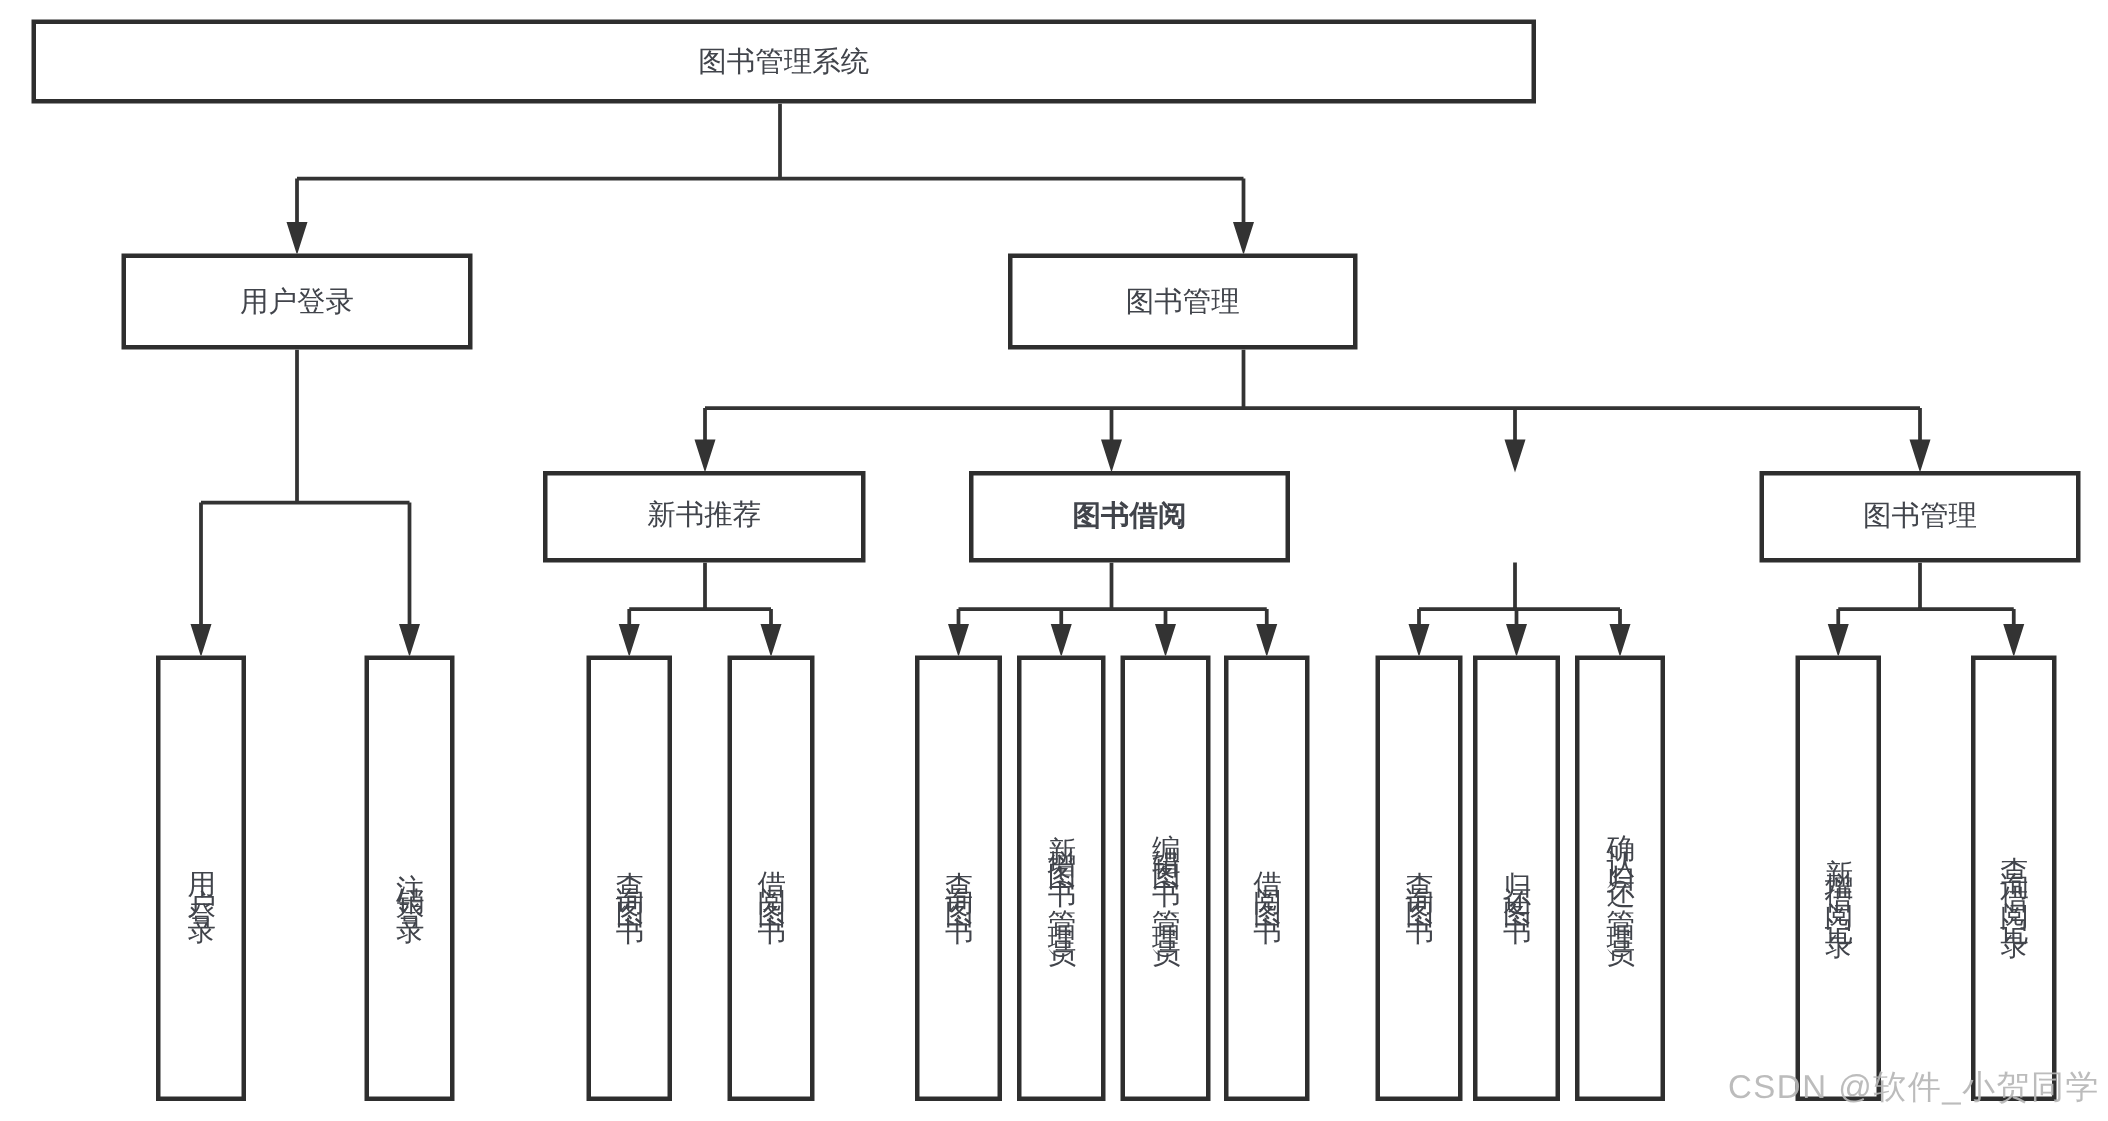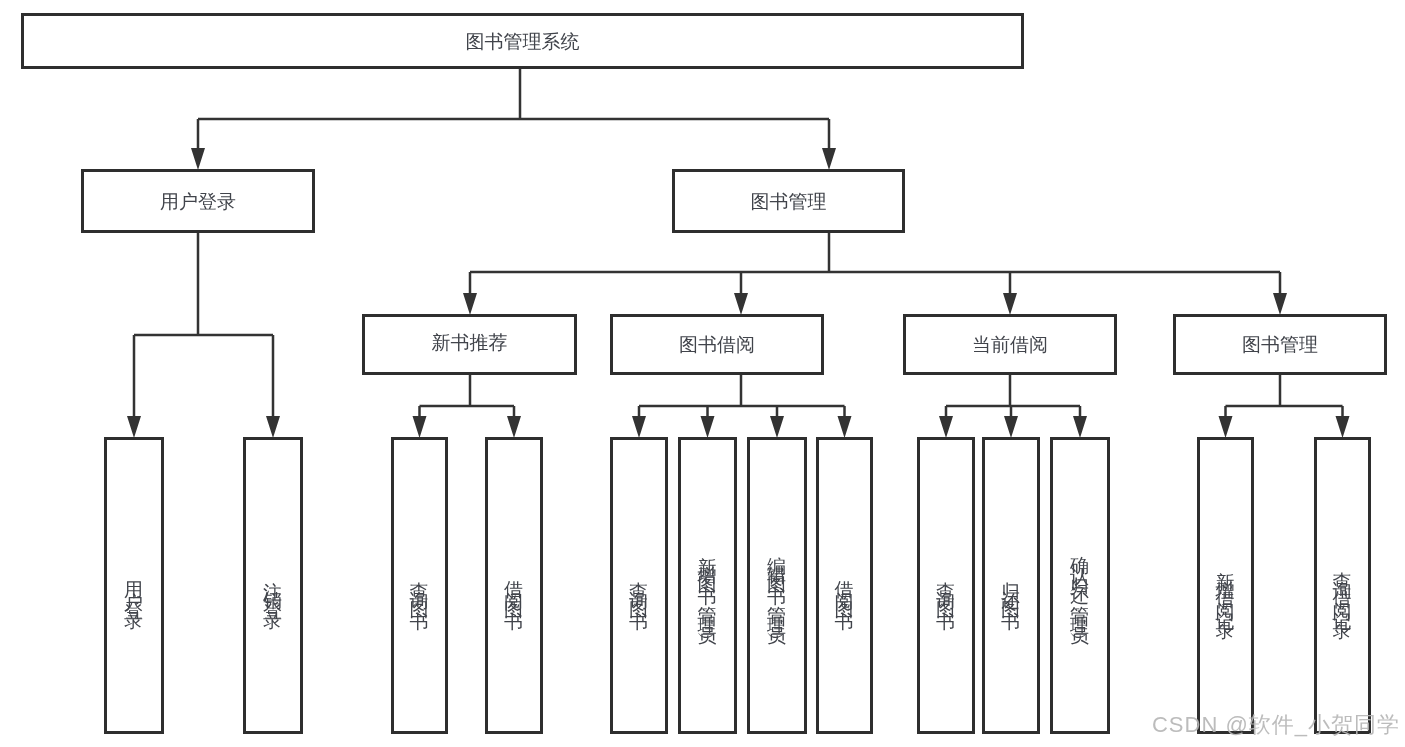--- a/index.html
+++ b/index.html
@@ -41,21 +41,21 @@
     writing-mode: vertical-rl;
     text-orientation: mixed;
     letter-spacing: 10px;
     white-space: normal;
   }
   
   #n-root        { left: 21px;   top: 13px;  width: 1003px; height: 56px; }
   #n-user-login  { left: 81px;   top: 169px; width: 234px;  height: 64px; }
   #n-book-mgmt   { left: 672px;  top: 169px; width: 233px;  height: 64px; }
   #n-new-rec     { left: 362px;  top: 314px; width: 215px;  height: 61px; font-family: Liberation Mono, monospace; }
-  #n-book-borrow { left: 610px;  top: 314px; width: 214px;  height: 61px; }
+  #n-book-borrow { left: 646px;  top: 314px; width: 214px;  height: 61px; font-weight: bold; }
   #n-cur-borrow  { left: 903px;  top: 314px; width: 214px;  height: 61px; }
   #n-records     { left: 1173px; top: 314px; width: 214px;  height: 61px; }
   
   .leaf { top: 437px; height: 297px; }
   #l-user-login    { left: 104px;  width: 60px; }
   #l-logout        { left: 243px;  width: 60px; }
   #l-query-1       { left: 391px;  width: 57px; }
   #l-borrow-1      { left: 485px;  width: 58px; }
   #l-query-2       { left: 610px;  width: 58px; }
   #l-add-book      { left: 678px;  width: 59px; }
@@ -114,21 +114,20 @@
              M1342.5,438 L1335.5,416 L1349.5,416 Z"></path>
   </svg>
 
   <div class="node" id="n-root">图书管理系统</div>
 
   <div class="node" id="n-user-login">用户登录</div>
   <div class="node" id="n-book-mgmt">图书管理</div>
 
   <div class="node" id="n-new-rec">新书推荐</div>
   <div class="node" id="n-book-borrow">图书借阅</div>
-  <div class="node" id="n-cur-borrow">当前借阅</div>
   <div class="node" id="n-records">图书管理</div>
 
   <div class="node leaf" id="l-user-login">用户登录</div>
   <div class="node leaf" id="l-logout">注销登录</div>
 
   <div class="node leaf" id="l-query-1">查询图书</div>
   <div class="node leaf" id="l-borrow-1">借阅图书</div>
 
   <div class="node leaf" id="l-query-2">查询图书</div>
   <div class="node leaf" id="l-add-book">新增图书（管理员）</div>

